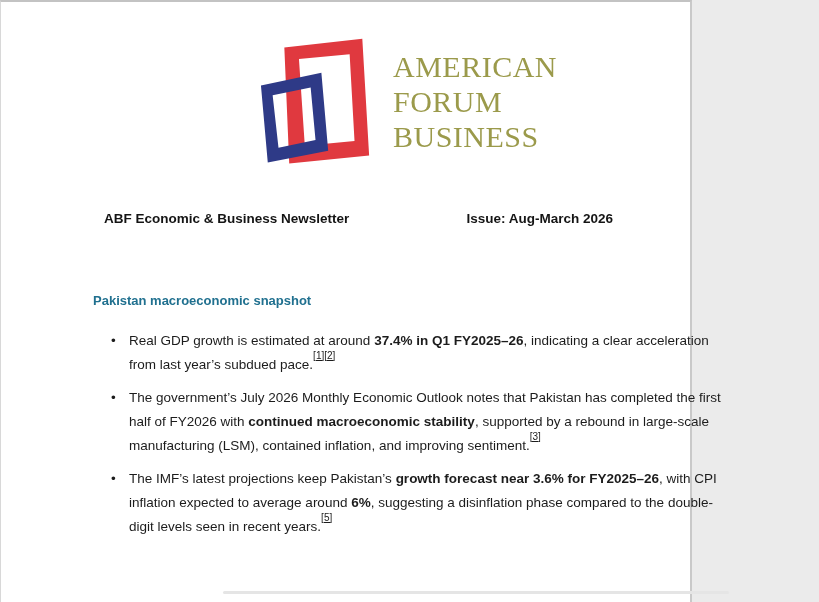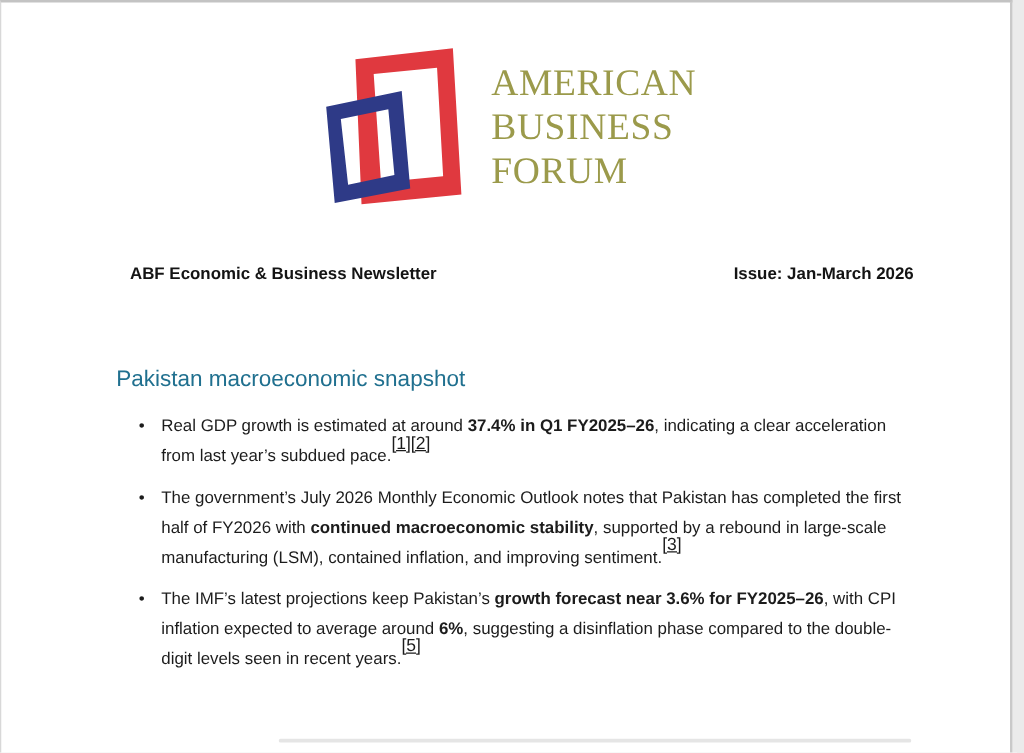--- a/index.html
+++ b/index.html
@@ -4,21 +4,21 @@
 <style>
   * { margin: 0; padding: 0; box-sizing: border-box; }
   html, body {
     width: 819px; height: 602px;
     background: #ebebeb;
     font-family: "Liberation Sans", sans-serif;
     overflow: hidden;
   }
   .page {
     position: absolute; left: 0; top: 0;
-    width: 810px; height: 602px;
+    width: 692px; height: 602px;
     background: #ffffff;
     border-top: 2px solid #c3c3c3;
     border-left: 1px solid #d8d8d8;
     border-right: 2px solid #c9c9c9;
   }
   
   .logo {
     position: absolute; left: 258px; top: 35px;
     display: flex; align-items: flex-start;
   }
@@ -33,39 +33,39 @@
   }
   
   .header-row {
     position: absolute; left: 103px; right: 77px; top: 209px;
     display: flex; justify-content: space-between; align-items: baseline;
     font-size: 13.5px; font-weight: bold; color: #141414;
   }
   
   .section-title {
     position: absolute; left: 92px; top: 291px;
-    font-size: 18px; font-weight: normal;
+    font-size: 13px; font-weight: bold;
     color: var(--heading-teal, #20708f);
   }
   
   .bullets {
     position: absolute; left: 110px; top: 327px; width: 626px;
     list-style: none;
     font-size: 13.5px; line-height: 24px;
     color: var(--body-text, #1c1c1c);
   }
   .bullets li { position: relative; padding-left: 18px; margin-bottom: 9px; }
   .bullets li::before {
     content: "\2022";
     position: absolute; left: 0; top: 0;
     font-size: 13.5px;
   }
   .b { font-weight: bold; }
   sup.ref {
-    font-size: 14px;
+    font-size: 10px;
     line-height: 0;
     position: relative; top: -5px;
     text-decoration: underline;
     color: #1c1c1c;
     cursor: pointer;
   }
   
   .remnant {
     position: absolute; left: 222px; top: 589px;
     width: 506px; height: 3px;
@@ -77,28 +77,28 @@
 
 <div class="page">
 
   <div class="logo">
     <svg class="logo-mark" viewBox="0 0 118 132" xmlns="http://www.w3.org/2000/svg" aria-hidden="true">
       <path fill-rule="evenodd" style="fill: var(--logo-red, #e0393f);" d="M26,10 L106,1 L113,121 L31,129 Z M41,22 L93,17 L98,106 L47,111 Z"></path>
       <path fill-rule="evenodd" style="fill: var(--logo-navy, #2e3a87);" d="M2,49 L64,36 L71,116 L9,128 Z M14,59 L53,51 L58,105 L20,113 Z"></path>
     </svg>
     <div class="logo-text">
       <div>AMERICAN</div>
+      <div>FORUM</div>
       <div>BUSINESS</div>
-      <div>FORUM</div>
     </div>
   </div>
 
   <div class="header-row">
     <span>ABF Economic &amp; Business Newsletter</span>
-    <span>Issue: Jan-March 2026</span>
+    <span>Issue: Aug-March 2026</span>
   </div>
 
   <h2 class="section-title">Pakistan macroeconomic snapshot</h2>
 
   <ul class="bullets">
       <li><span>Real GDP growth is estimated at around </span><span class="b">37.4% in Q1 FY2025–26</span><span>, indicating a clear acceleration from last year’s subdued pace.</span><sup class="ref">[1][2]</sup></li>
       <li><span>The government’s July 2026 Monthly Economic Outlook notes that Pakistan has completed the first half of FY2026 with </span><span class="b">continued macroeconomic stability</span><span>, supported by a rebound in large-scale manufacturing (LSM), contained inflation, and improving sentiment.</span><sup class="ref">[3]</sup></li>
       <li><span>The IMF’s latest projections keep Pakistan’s </span><span class="b">growth forecast near 3.6% for FY2025–26</span><span>, with CPI inflation expected to average around </span><span class="b">6%</span><span>, suggesting a disinflation phase compared to the double-digit levels seen in recent years.</span><sup class="ref">[5]</sup></li>
     </ul>
 

